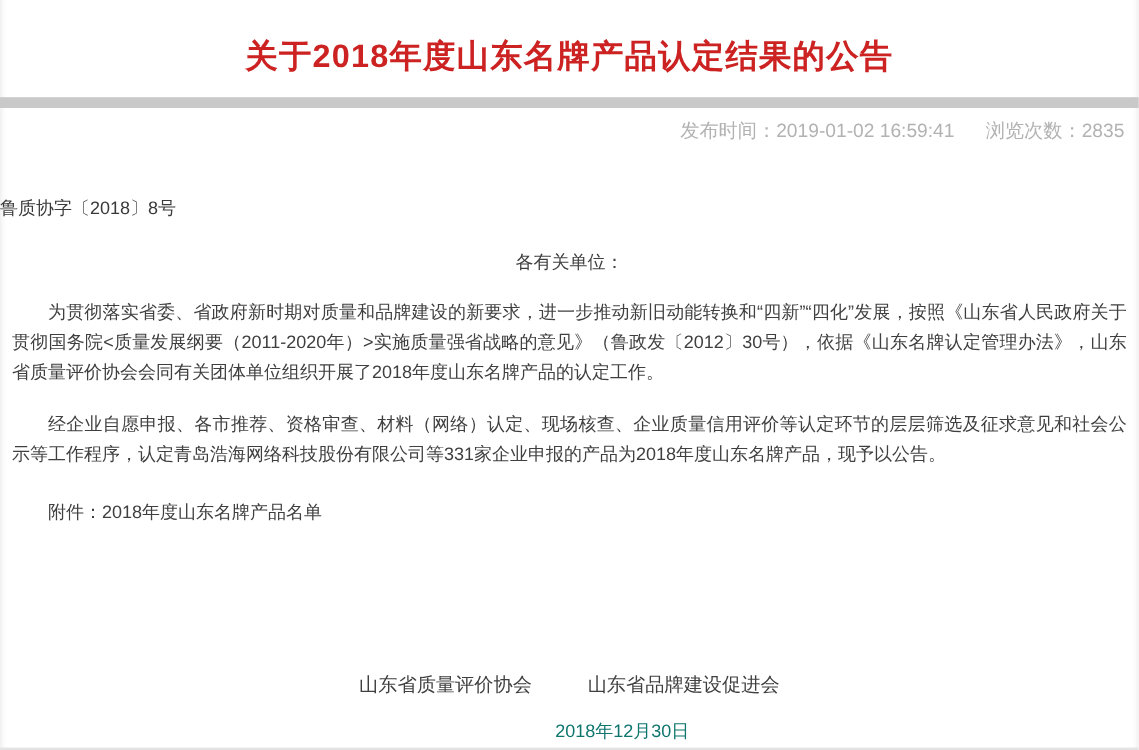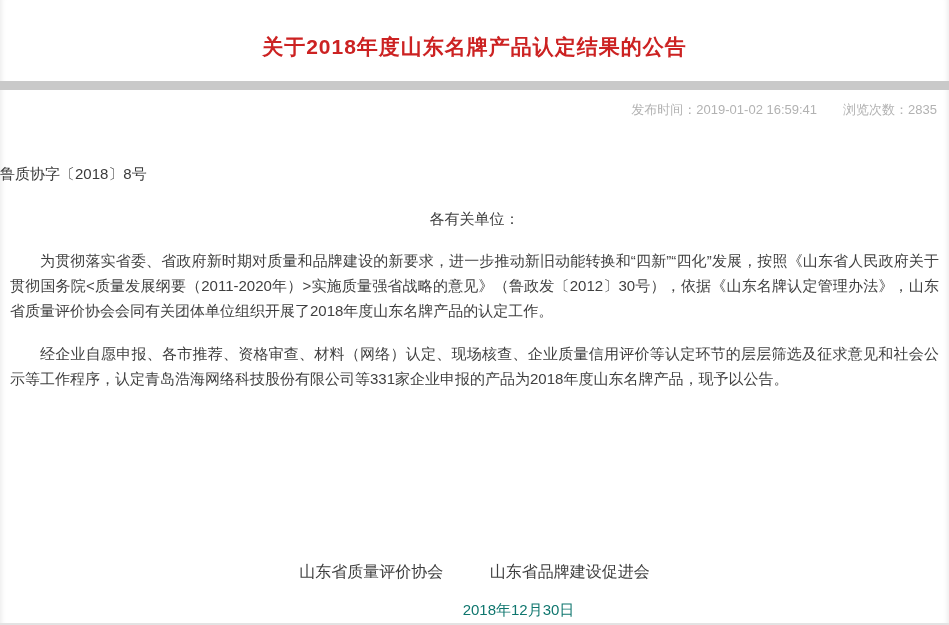--- a/index.html
+++ b/index.html
@@ -14,37 +14,37 @@
     position: relative;
     width: 949px;
     height: 625px;
     background: #ffffff;
     border-bottom: 2px solid #e3e3e3;
     box-shadow: inset 6px 0 6px -6px rgba(0,0,0,0.12), inset -6px 0 6px -6px rgba(0,0,0,0.12);
   }
   .article-title {
     padding-top: 30px;
     text-align: center;
-    font-size: 21px;
+    font-size: 27px;
     font-weight: bold;
     color: #cc2222;
     letter-spacing: 1px;
     line-height: 34px;
   }
   .divider-bar {
     margin-top: 17px;
     width: 100%;
     height: 9px;
     background: #c9c9c9;
   }
   .meta-row {
     margin-top: 11px;
     padding-right: 12px;
     text-align: right;
-    font-size: 13px;
+    font-size: 16px;
     color: #b2b2b2;
     line-height: 17px;
   }
   .meta-views { margin-left: 26px; }
   .doc-number {
     margin-top: 46px;
     font-size: 15px;
     color: #3a3a3a;
     line-height: 20px;
   }
@@ -107,20 +107,21 @@
 
   <div class="doc-number">鲁质协字〔2018〕8号</div>
 
   <div class="doc-body">
     <div class="salutation">各有关单位：</div>
 
     <p class="para">为贯彻落实省委、省政府新时期对质量和品牌建设的新要求，进一步推动新旧动能转换和“四新”“四化”发展，按照《山东省人民政府关于贯彻国务院&lt;质量发展纲要（2011-2020年）&gt;实施质量强省战略的意见》（鲁政发〔2012〕30号），依据《山东名牌认定管理办法》，山东省质量评价协会会同有关团体单位组织开展了2018年度山东名牌产品的认定工作。</p>
 
     <p class="para">经企业自愿申报、各市推荐、资格审查、材料（网络）认定、现场核查、企业质量信用评价等认定环节的层层筛选及征求意见和社会公示等工作程序，认定青岛浩海网络科技股份有限公司等331家企业申报的产品为2018年度山东名牌产品，现予以公告。</p>
 
+    <div class="attachment">附件：2018年度山东名牌产品名单</div>
   </div>
 
   <div class="signature-row">
     <span class="signature-org">山东省质量评价协会</span>
     <span class="signature-org">山东省品牌建设促进会</span>
   </div>
 
   <div class="date-row">2018年12月30日</div>
 
 </div>

